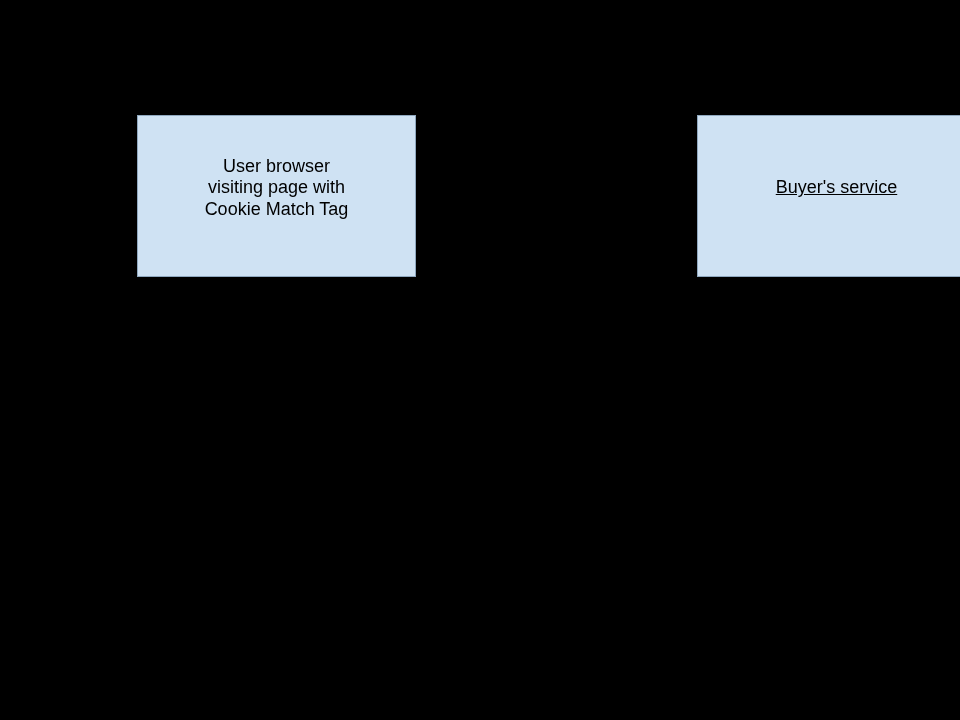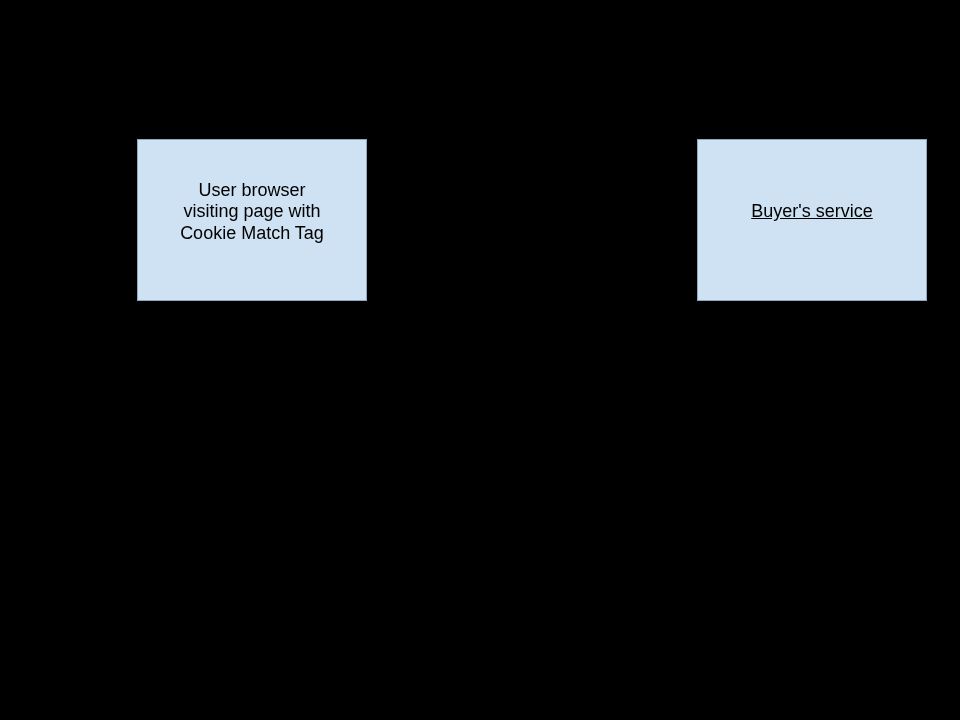--- a/index.html
+++ b/index.html
@@ -14,29 +14,28 @@
     background: var(--bg, #000000);
     font-family: "Liberation Sans", sans-serif;
   }
   .diagram {
     position: absolute;
     inset: 0;
   }
   .node {
     position: absolute;
     box-sizing: border-box;
-    width: 230px;
+    width: 279px;
     height: 162px;
     background: var(--node-fill, #cfe2f3);
     border: 1px solid var(--node-border, #8fa8bf);
     display: flex;
     align-items: center;
     justify-content: center;
     padding: 8px 10px 24px 10px;
-    margin-top: 24px;
   }
   .node-label {
     white-space: pre-line;
     text-align: center;
     font-size: 18px;
     line-height: 21.5px;
     color: var(--text, #000000);
   }
   #node-user-browser { left: 137px; top: 115px; }
   #node-buyers-service { left: 697px; top: 115px; text-decoration: underline; }

